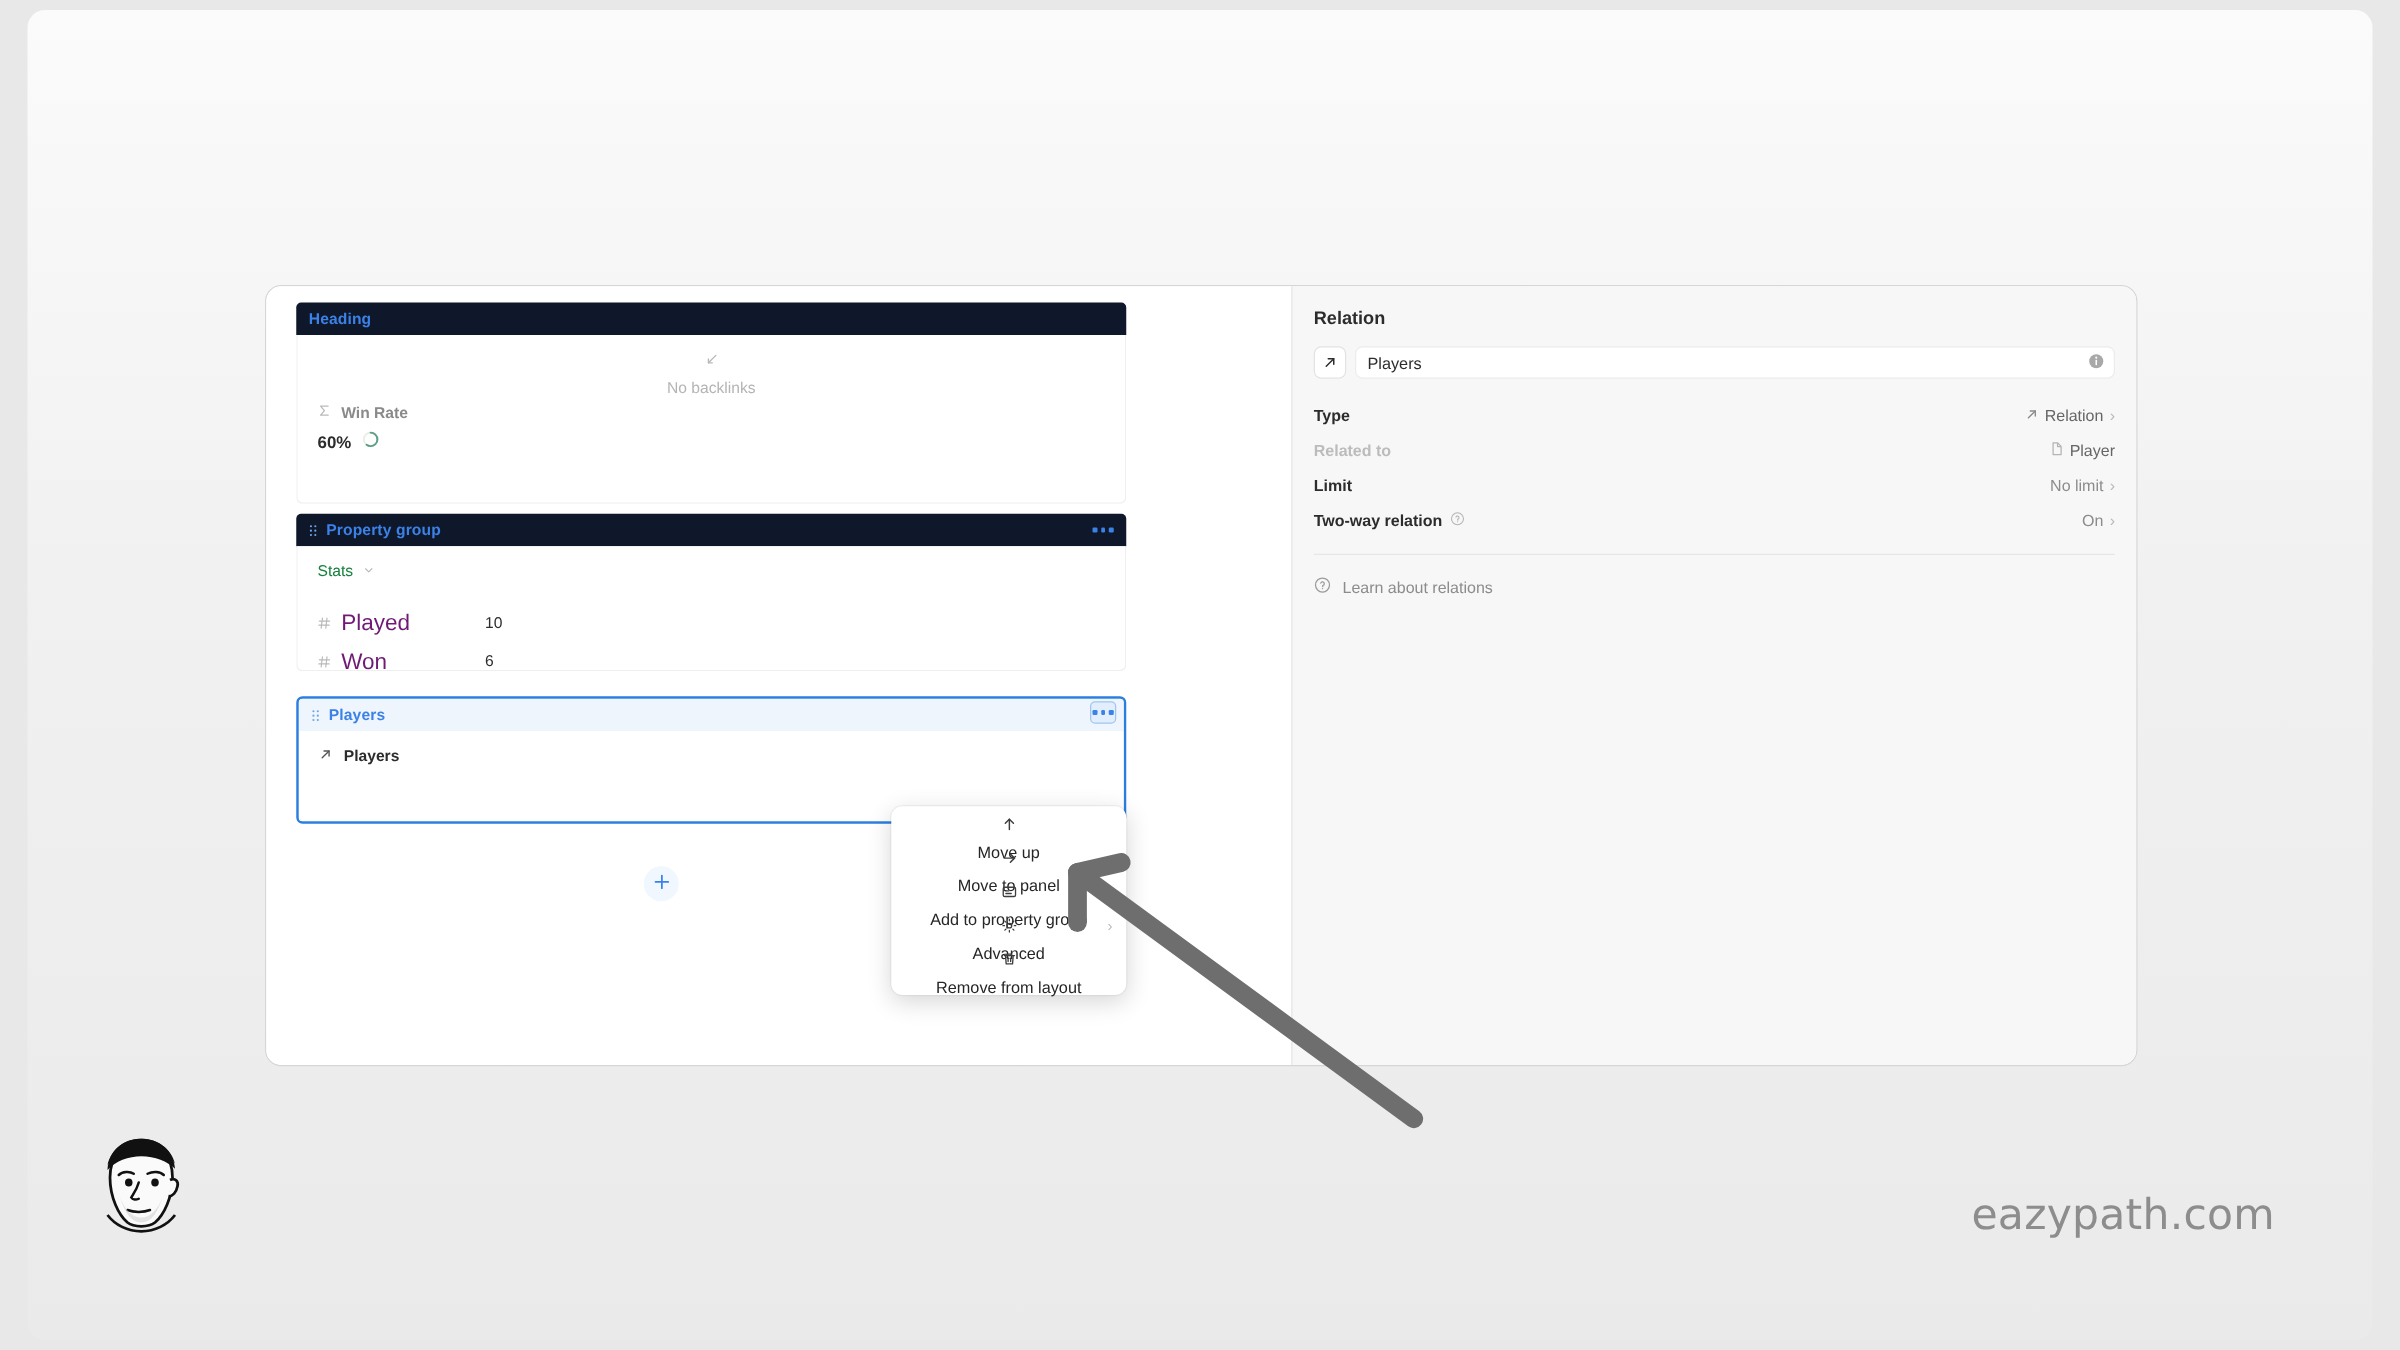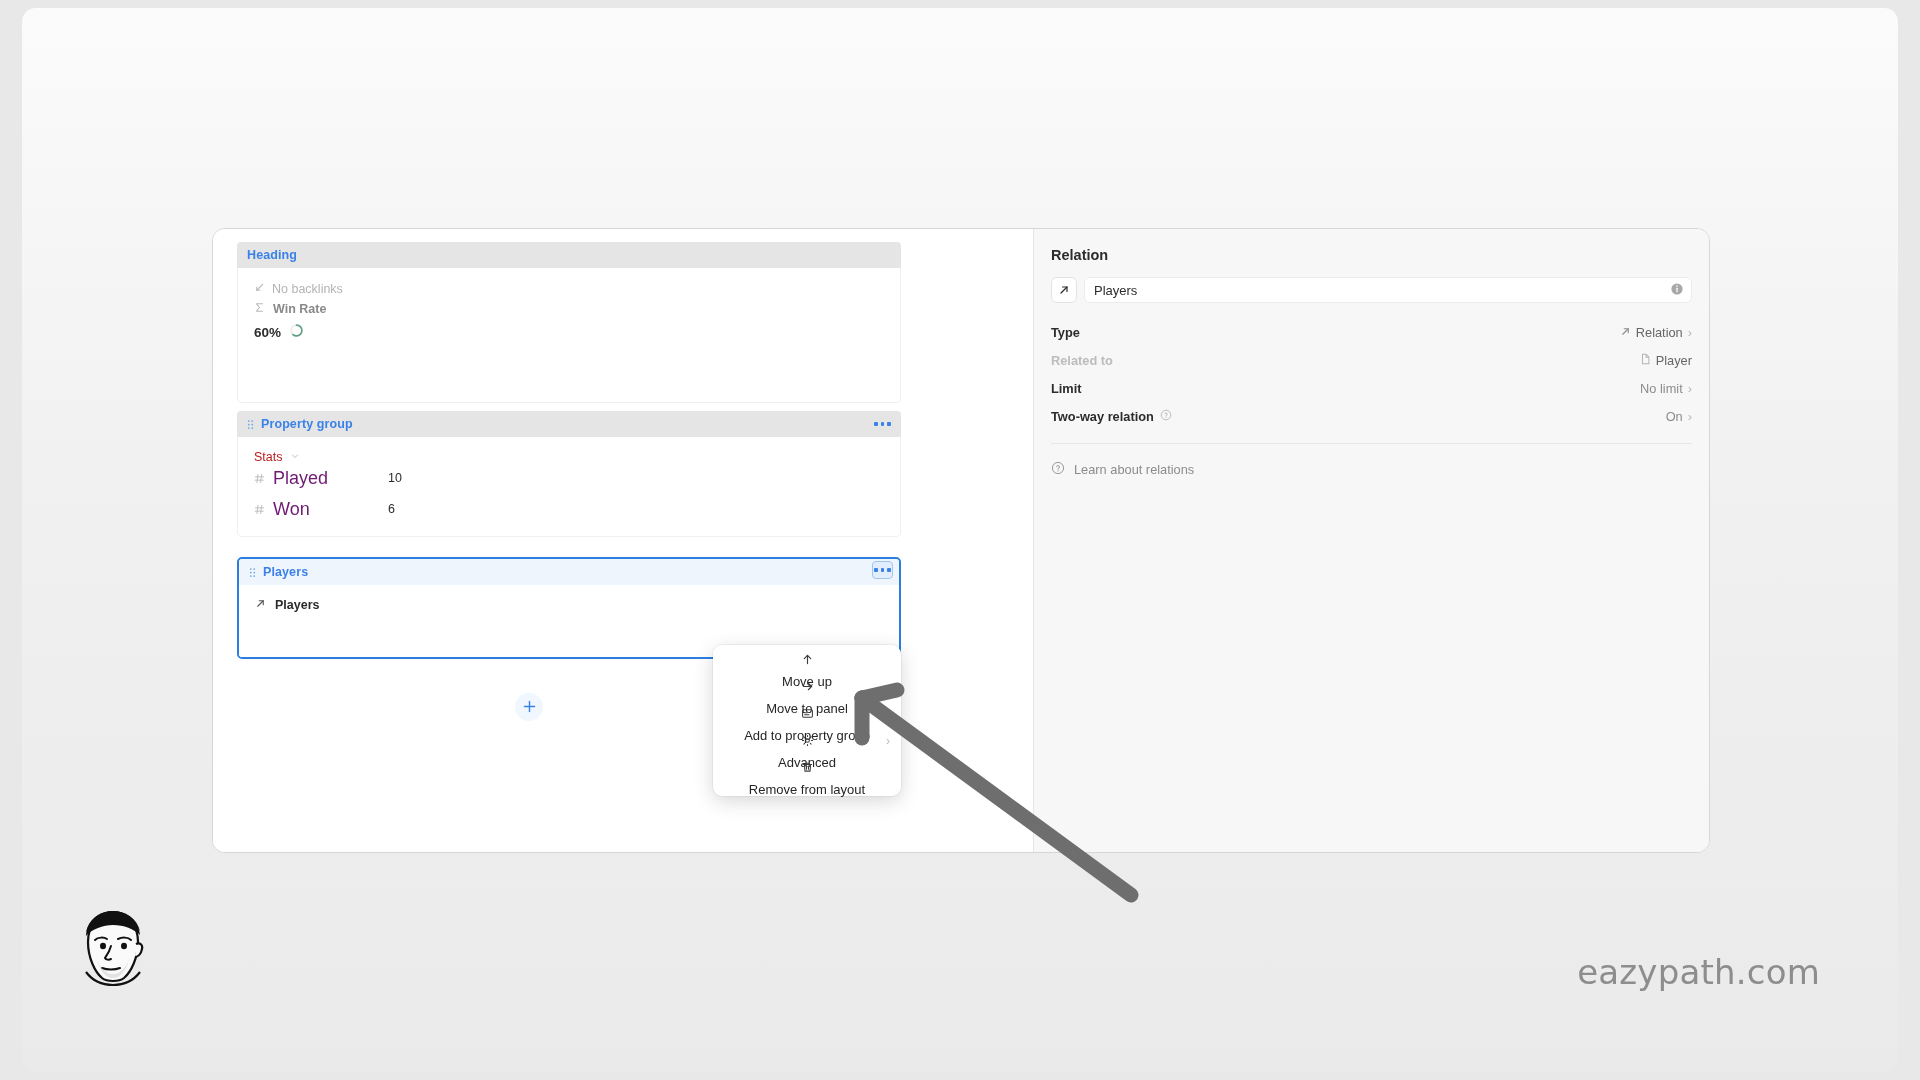--- a/index.html
+++ b/index.html
@@ -45,62 +45,62 @@
     background: #fff;
   }
   .right-col {
     position: relative;
     flex: 1 1 auto;
     background: #f7f7f7;
     border-left: 1px solid #e6e6e6;
   }
   .block-label {
     height: 26px;
-    background: #e5e5e5;
+    background: #0f172a;
     border-radius: 4px 4px 0 0;
     display: flex; align-items: center;
     padding: 0 10px;
     font-size: 12.5px;
     color: #3b82e8;
     font-weight: 600;
     letter-spacing: .1px;
   }
   .block-body {
     border: 1px solid #efefef;
     border-top: none;
     border-radius: 0 0 5px 5px;
     background: #fff;
   }
 
   .heading-block { position: absolute; left: 24px; top: 13px; width: 664px; }
   .heading-body { padding: 14px 16px 16px 16px; height: 135px; }
 
   .backlinks {
     display: flex; align-items: center; gap: 7px;
-    color: #b4b4b4; font-size: 12.5px; margin-bottom: 6px;
+    color: #b4b4b4; font-size: 12.5px; margin-bottom: 6px; flex-direction: column;
   }
   .title-game {
     font-size: 31px; font-weight: 700; color: #2c2c2c;
     letter-spacing: -.4px; line-height: 1.15; margin: 2px 0 11px 0;
   }
   .winrate-row {
     display: flex; align-items: center; gap: 8px;
     color: #8a8a8a; font-size: 12.5px; font-weight: 600; margin-bottom: 7px;
   }
   .winrate-val {
     display: flex; align-items: center; gap: 8px;
     font-size: 13.5px; color: #2c2c2c; font-weight: 600;
   }
 
   
   .propgroup-block { position: absolute; left: 24px; top: 182px; width: 664px; }
   .propgroup-body { padding: 13px 16px 16px 16px; height: 100px; }
   .stats-row {
     display: flex; align-items: center; gap: 7px;
-    color: #b91c1c; font-size: 12.5px; margin-bottom: 2px;
+    color: #15803d; font-size: 12.5px; margin-bottom: 22px;
   }
   .prop-row {
     display: flex; align-items: center;
     height: 24px; margin-bottom: 7px;
   }
   .prop-key {
     display: flex; align-items: center; gap: 8px;
     width: 134px; color: #701a75; font-size: 18px;
   }
   .prop-val { font-size: 12.5px; color: #2c2c2c; font-weight: 500; }

